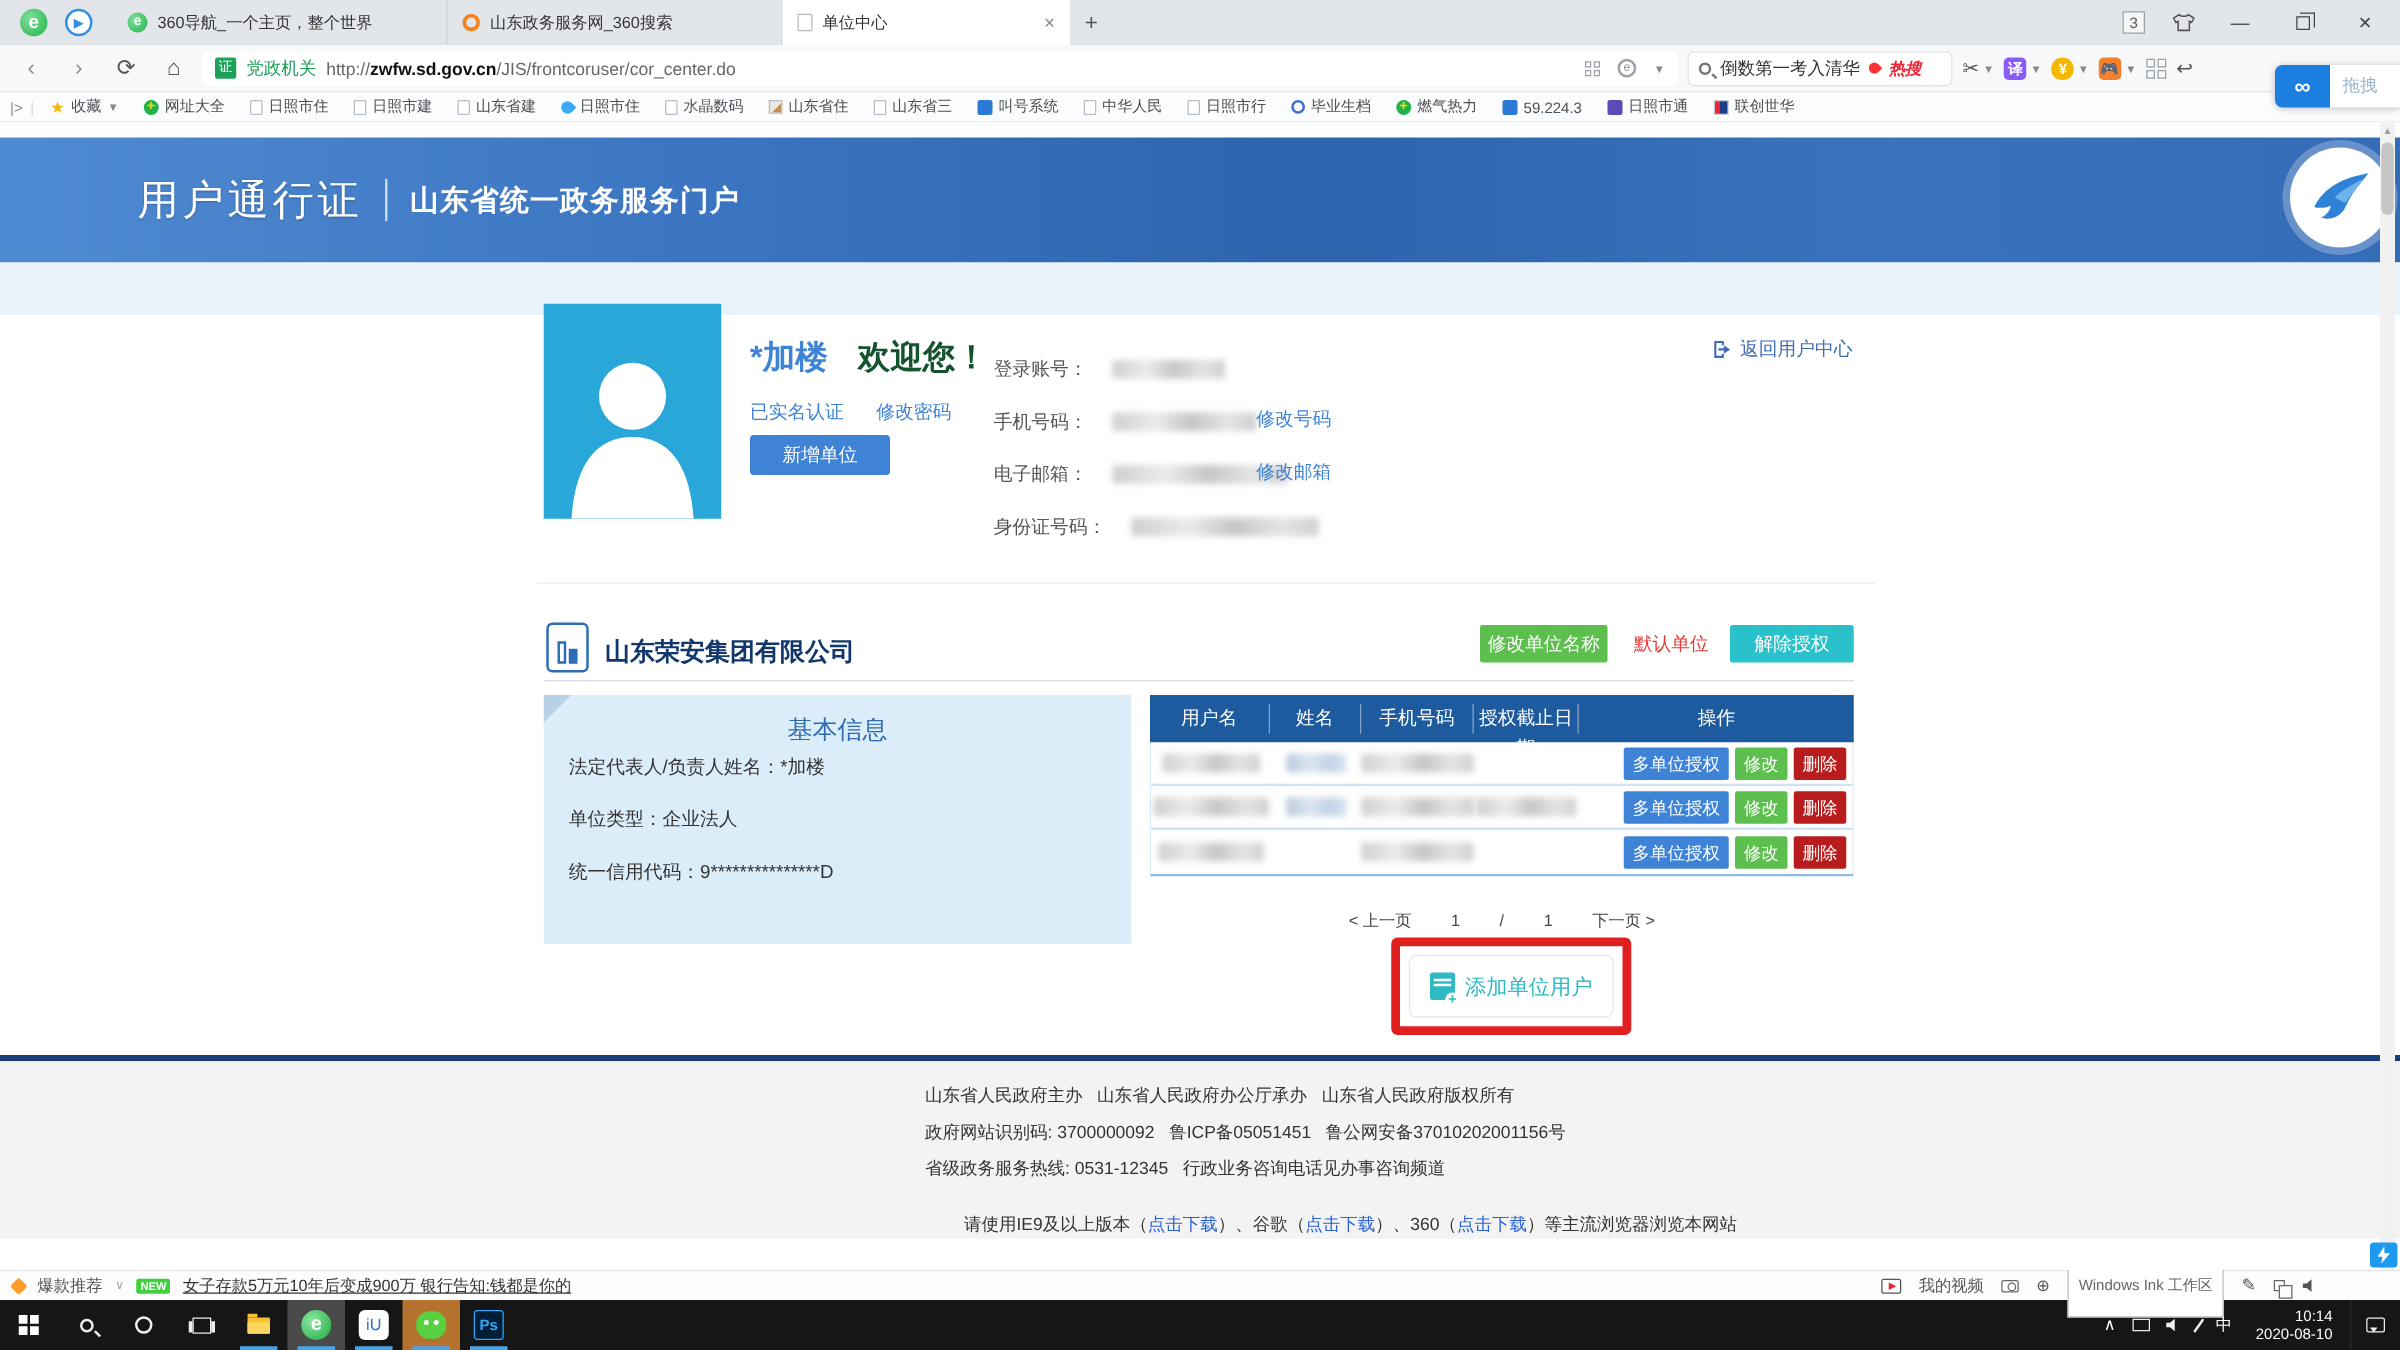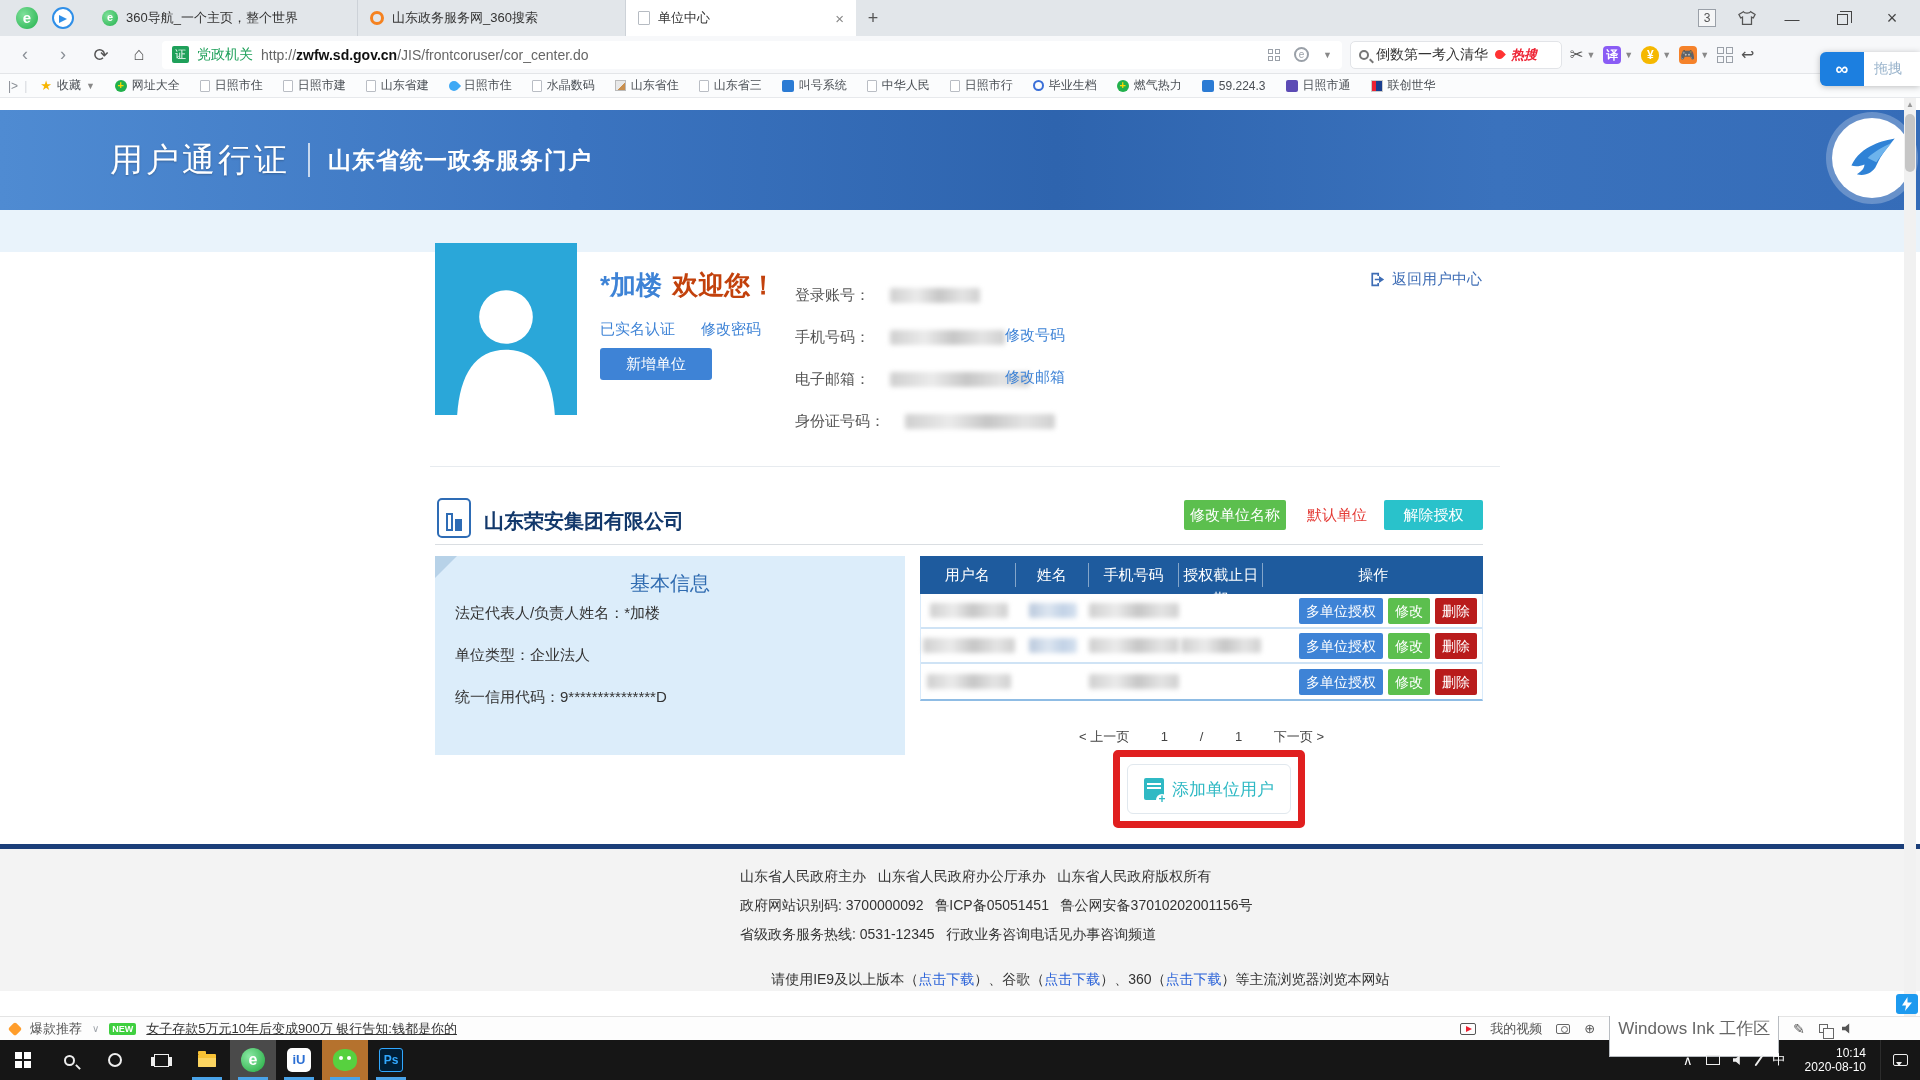--- a/index.html
+++ b/index.html
@@ -70,21 +70,21 @@
   #page{position:relative;height:918px;background:#fff;overflow:hidden}
   .banner{position:absolute;left:0;top:12px;width:1920px;height:100px;background:linear-gradient(90deg,#4f8bd2 0%,#3b74c0 30%,#2e64ae 55%,#3a72bd 78%,#356cb8 100%);display:flex;align-items:center;padding-left:110px;color:#fff}
   .btitle{font-size:33px;font-weight:normal;letter-spacing:3px;text-shadow:0 1px 2px rgba(0,0,0,.25)}
   .bsep{width:2px;height:34px;background:rgba(255,255,255,.7);margin:0 18px}
   .bsub{font-size:23px;font-weight:bold;letter-spacing:1px}
   .birdwrap{position:absolute;right:8px;top:8px;width:80px;height:80px;border-radius:50%;background:#fff;box-shadow:0 0 0 6px rgba(255,255,255,.25);display:flex;align-items:center;justify-content:center}
   .band{position:absolute;left:0;top:112px;width:1920px;height:42px;background:#e9f3fb}
 
   .avatar{position:absolute;left:435px;top:145px;width:142px;height:172px;background:#2aa7d9;overflow:hidden;display:flex;align-items:flex-end;justify-content:center}
   .uname{position:absolute;left:600px;top:170px;font-size:26px;font-weight:bold}
-  .uname .nm{color:#3e83d6}.uname .wl{color:#c2410c;margin-left:10px}
+  .uname .nm{color:#3e83d6}.uname .wl{color:#14532d;margin-left:24px}
   .ulinks{position:absolute;left:600px;top:222px;font-size:15px;color:#3e83d6;display:flex;gap:26px}
   .btn-add{position:absolute;left:600px;top:250px;width:112px;height:32px;background:#3e83d6;color:#fff;font-size:15px;border:none;border-radius:3px}
   .frow{position:absolute;left:795px;height:22px;display:flex;align-items:center;font-size:15px;color:#555}
   .frow .lab{width:95px}
   .frow .lab.wide{width:110px}
   .bl{display:inline-block;height:15px;border-radius:2px;background:linear-gradient(90deg,#cfcfcf,#ebebeb 30%,#c6c6c6 55%,#e4e4e4 80%,#d0d0d0);filter:blur(2.5px)}
   .bl.bu{background:linear-gradient(90deg,#b9c8dc,#dde6f1 40%,#c2d2e6 70%,#d5e1ef)}
   .flink{position:absolute;left:1005px;font-size:15px;color:#3e83d6}
   .retlink{position:absolute;left:1368px;top:172px;display:flex;align-items:center;gap:7px;color:#3e6db5;font-size:15px}
   .secdiv{position:absolute;left:430px;top:368px;width:1070px;height:1px;background:#e7ebef}
@@ -139,21 +139,21 @@
   #statusbar{height:24px;background:#fdfdfd;border-top:1px solid #e4e4e4;display:flex;align-items:center;font-size:13px;color:#555;padding:0 10px;gap:10px}
   .dmd{width:10px;height:10px;background:#ff9d2b;transform:rotate(45deg);border-radius:2px}
   .vchev{color:#a0a5ab;font-size:10px}
   .newb{background:#3fcf3f;color:#fff;font-size:9px;font-weight:bold;border-radius:2px;padding:1px 3px}
   .headline{color:#333;text-decoration:underline}
   .sb-right{margin-left:auto;display:flex;align-items:center;gap:14px;padding-right:56px;color:#555}
   .playbox{width:16px;height:12px;border:1px solid #555;border-radius:2px;position:relative}
   .playbox::after{content:"";position:absolute;left:5px;top:2px;border:3px solid transparent;border-left:6px solid #e23}
   .camico{width:14px;height:10px;border:1px solid #666;border-radius:2px;position:relative}
   .camico::after{content:"";position:absolute;left:4px;top:1px;width:5px;height:5px;border:1px solid #666;border-radius:50%}
-  .inkbox{border:1px solid #b9bdc2;padding:16px 8px;font-size:17px;color:#666;background:#fff}
+  .inkbox{border:1px solid #b9bdc2;padding:16px 8px;font-size:12px;color:#666;background:#fff}
   .sqs{width:9px;height:9px;border:1px solid #666;position:relative}
   .sqs::after{content:"";position:absolute;left:3px;top:3px;width:9px;height:9px;border:1px solid #666;background:#fdfdfd}
   .spk{width:12px;height:12px;background:#555;clip-path:polygon(0 35%,28% 35%,60% 8%,60% 92%,28% 65%,0 65%)}
 
   
   #taskbar{height:40px;background:#161616;display:flex;align-items:stretch;color:#fff}
   .tk{width:46px;display:flex;align-items:center;justify-content:center;position:relative}
   .tk.run::after{content:"";position:absolute;left:8px;bottom:0;width:30px;height:3px;background:#4aa3e8}
   .tk.hl{background:#4a4a4a}
   .tk.wx{background:#b5722e}
@@ -162,21 +162,21 @@
   .tmag{width:11px;height:11px;border:2px solid #eee;border-radius:50%;position:relative}
   .tmag::after{content:"";position:absolute;left:9px;top:9px;width:6px;height:2px;background:#eee;transform:rotate(45deg)}
   .ring{width:14px;height:14px;border:2px solid #eee;border-radius:50%}
   .tview{width:15px;height:13px;border:1px solid #eee;position:relative}
   .tview::after{content:"";position:absolute;left:-4px;top:2px;width:3px;height:9px;background:#eee}
   .tview::before{content:"";position:absolute;right:-4px;top:2px;width:3px;height:9px;background:#eee}
   .folder{width:18px;height:13px;background:#f8c235;border-radius:1px;position:relative}
   .folder::before{content:"";position:absolute;top:-3px;left:0;width:8px;height:3px;background:#f8c235;border-radius:1px 1px 0 0}
   .folder::after{content:"";position:absolute;left:0;bottom:0;width:18px;height:9px;background:#fcd561;border-radius:0 0 1px 1px}
   .e360t{width:24px;height:24px;border-radius:50%;background:radial-gradient(circle at 35% 35%,#8ae8a4,#1fa83c);color:#fff;font-weight:bold;font-size:16px;text-align:center;line-height:23px}
-  .iu{width:24px;height:24px;border-radius:5px;background:#fff;color:#2b6fd4;font-weight:bold;font-size:13px;text-align:center;line-height:24px}
+  .iu{width:24px;height:24px;border-radius:5px;background:#fff;color:#2b6fd4;font-weight:normal;font-size:13px;text-align:center;line-height:24px}
   .wxi{width:24px;height:22px;background:#57d13f;border-radius:45%;position:relative}
   .wxi::after{content:"";position:absolute;left:6px;top:7px;width:4px;height:4px;background:#fff;border-radius:50%;box-shadow:8px 0 0 #fff}
   .psi{width:24px;height:24px;background:#001e36;border:1px solid #31a8ff;color:#31a8ff;font-size:12px;font-weight:bold;text-align:center;line-height:22px;border-radius:3px}
   .tray{margin-left:auto;display:flex;align-items:center;gap:13px;padding:0 8px;font-size:13px}
   .mon{width:14px;height:10px;border:1px solid #eee;position:relative}
   .penic{width:2px;height:13px;background:#eee;transform:rotate(35deg);border-radius:1px}
   .clock{text-align:right;font-size:12px;line-height:14px;padding:0 6px}
   .notif{width:40px;display:flex;align-items:center;justify-content:center;border-left:1px solid #2c2c2c}
   .bubble{width:15px;height:12px;border:1px solid #eee;border-radius:2px;position:relative}
   .bubble::after{content:"";position:absolute;left:2px;bottom:-4px;border:3px solid transparent;border-top:4px solid #eee}

